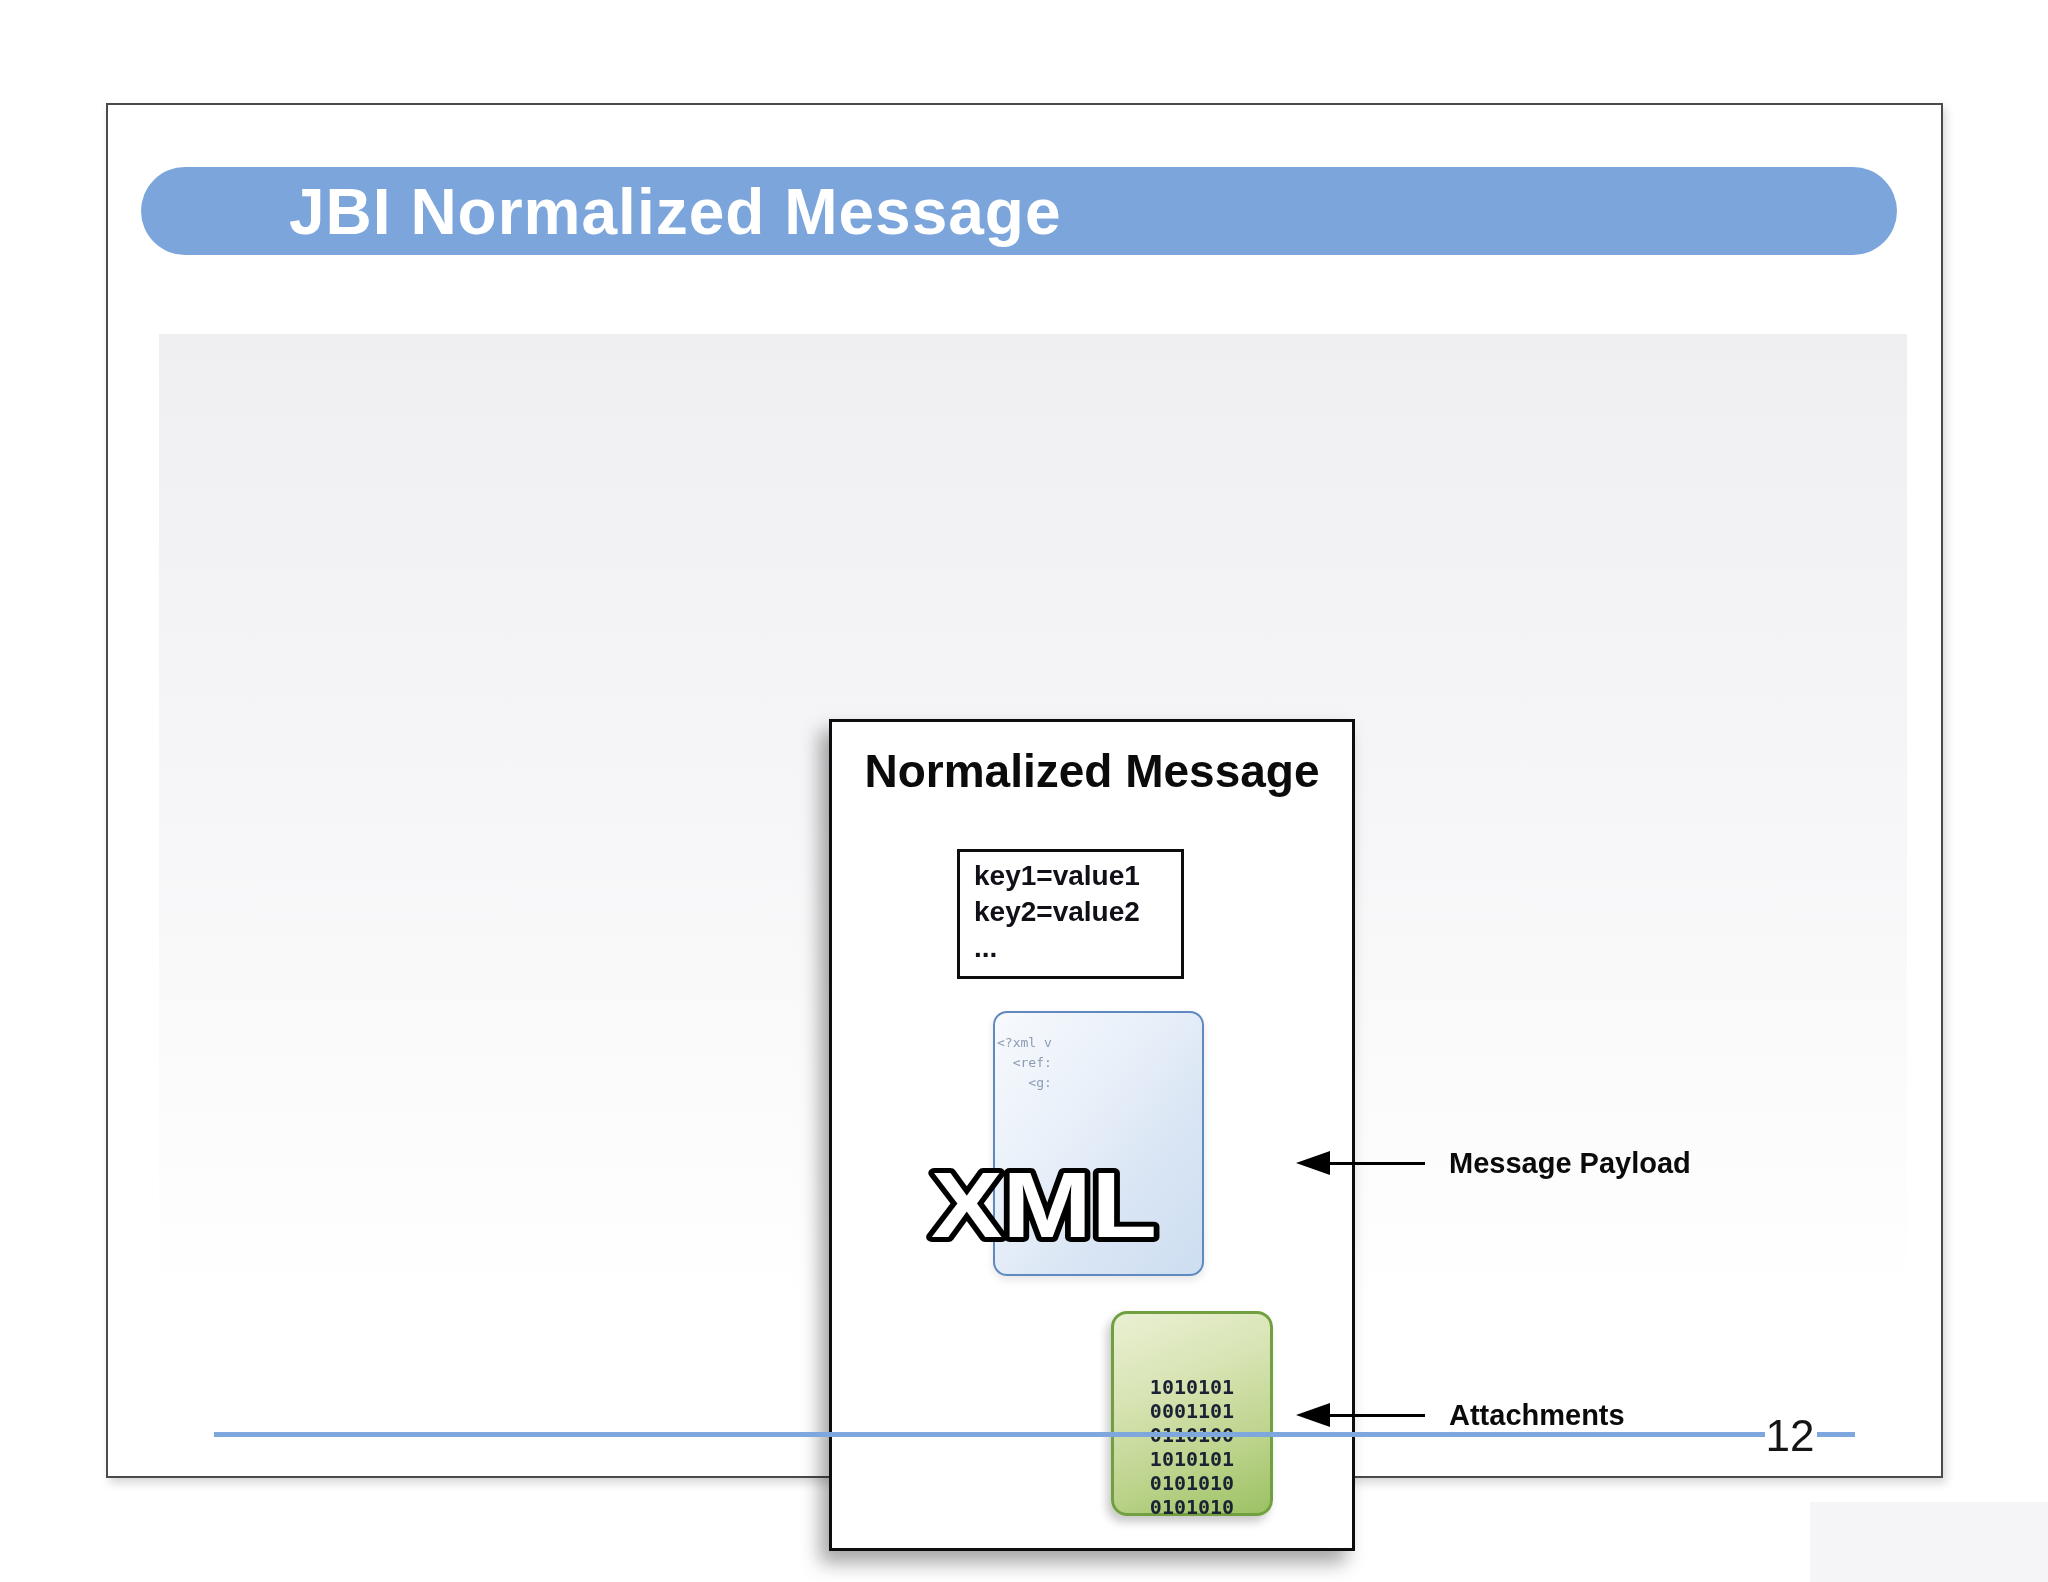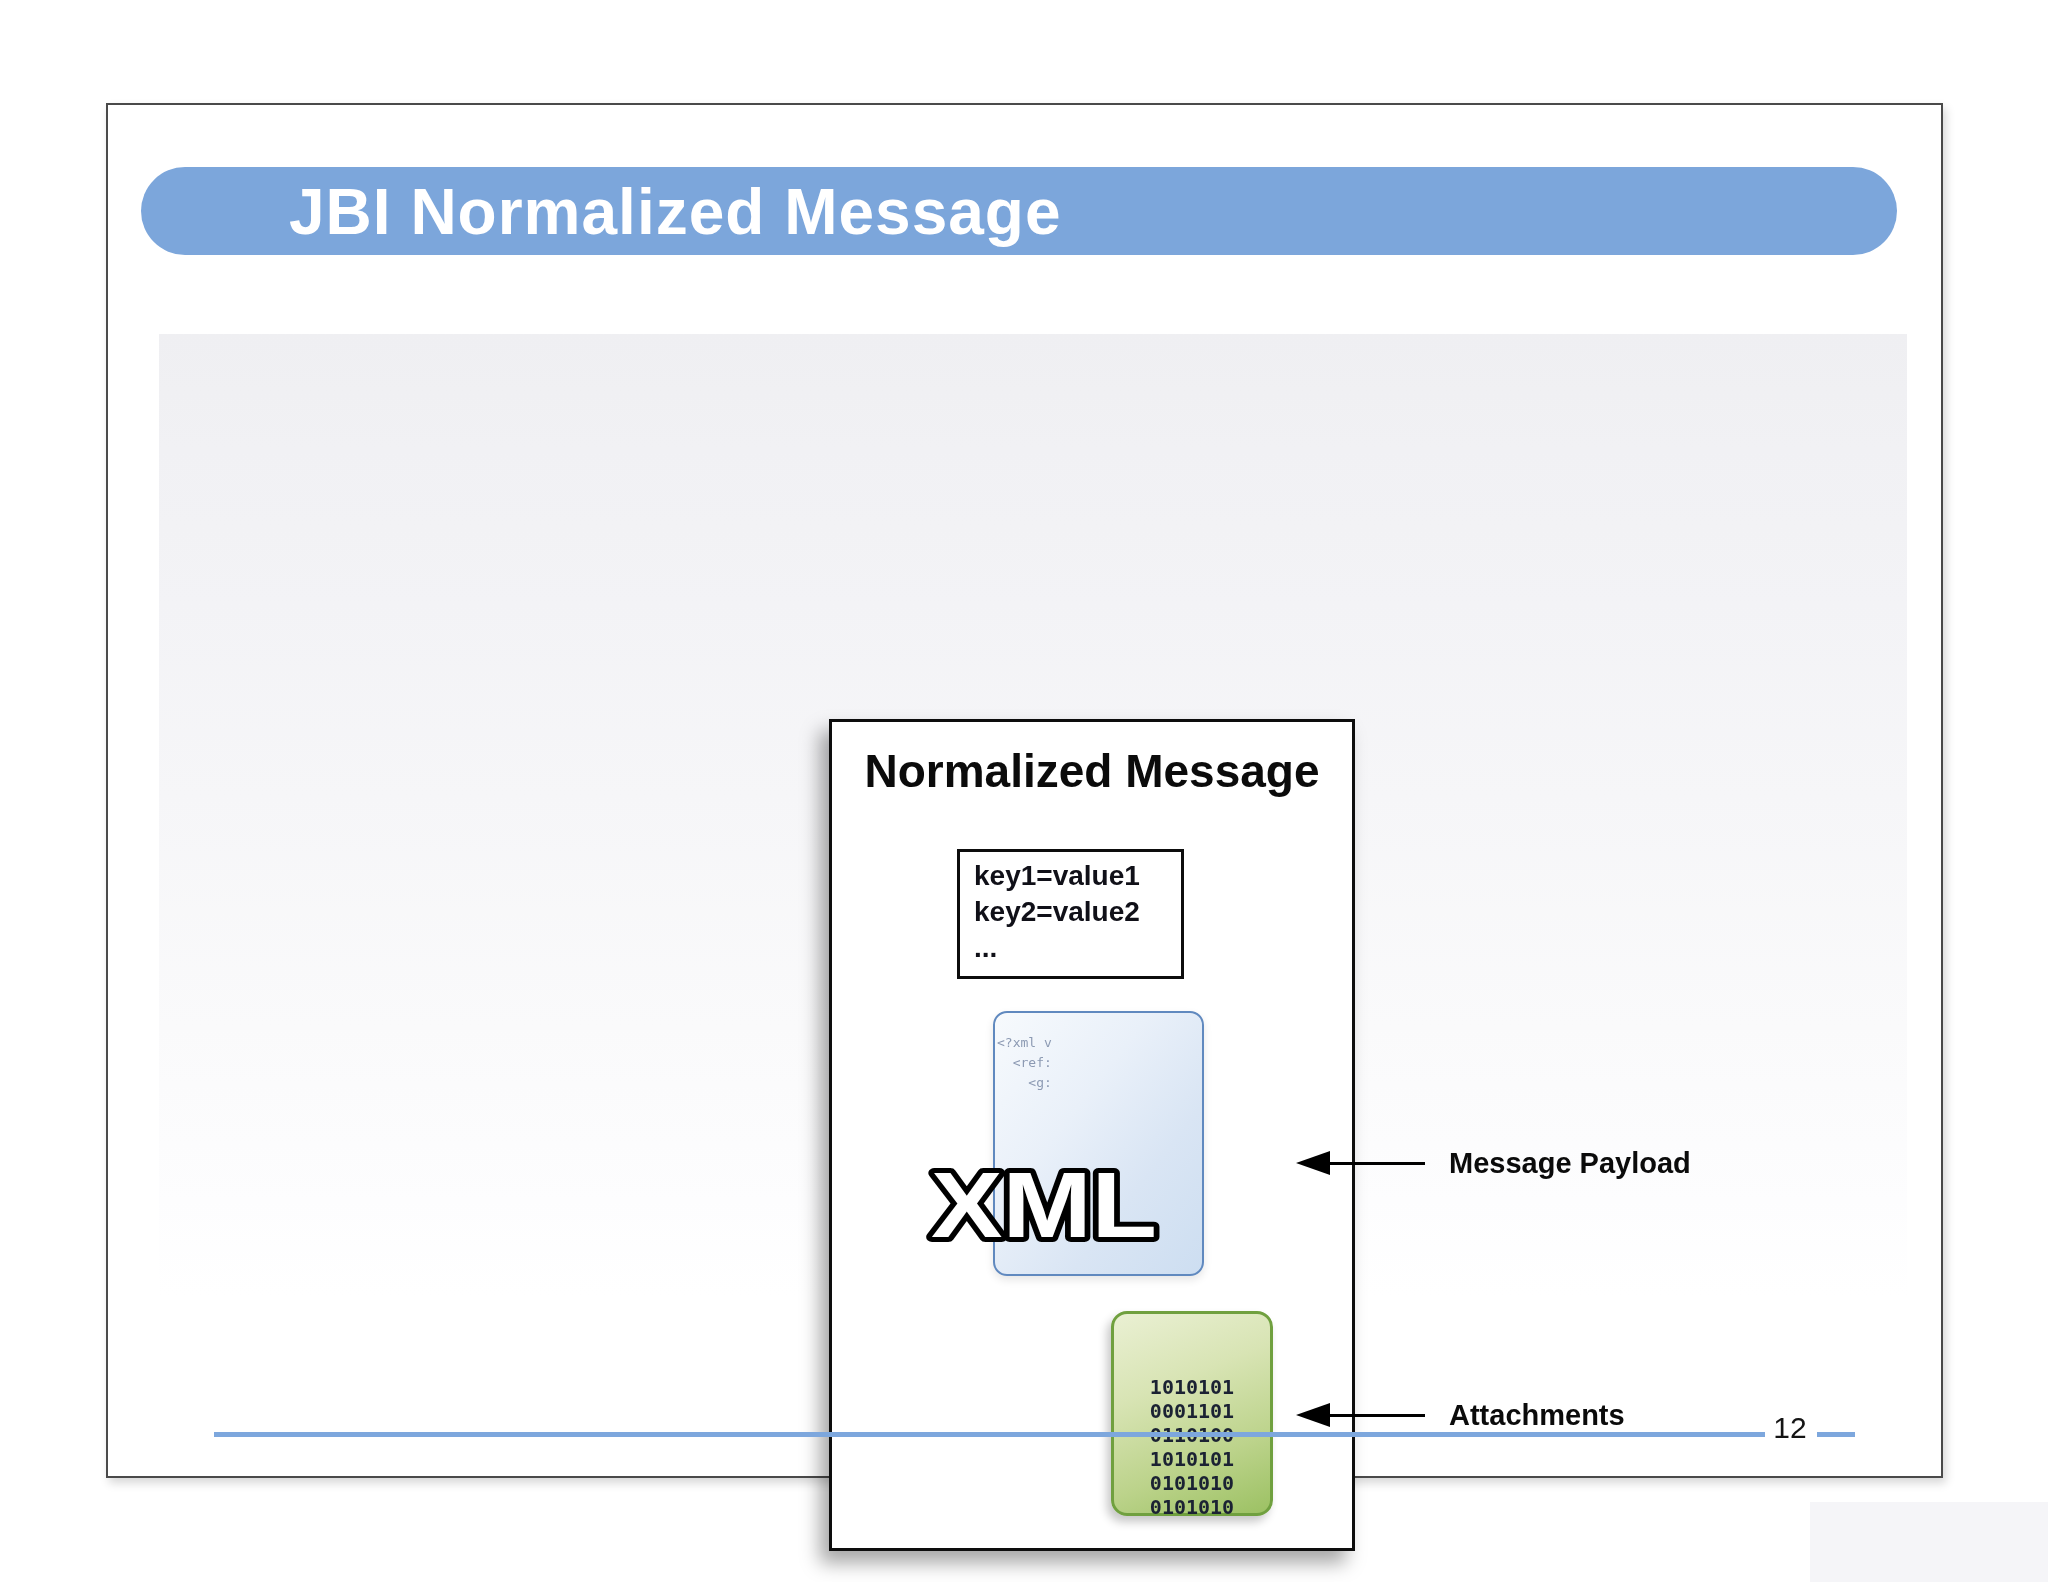--- a/index.html
+++ b/index.html
@@ -102,21 +102,21 @@
   .callout-label{
     margin-left:24px;font-size:29px;font-weight:bold;color:#0b0b0b;white-space:nowrap;
   }
 
   
   .footer-line{position:absolute;height:5px;background:#7da7dd;}
   .footer-line.main{left:106px;top:1327px;width:1551px;}
   .footer-line.short{left:1709px;top:1327px;width:38px;}
   .page-number{
     position:absolute;left:1656px;top:1306px;width:52px;text-align:center;
-    font-size:30px;color:#141414;
+    font-size:44px;color:#141414;
   }
 
   
   .watermark{
     position:absolute;left:1810px;top:1502px;width:238px;height:80px;
     background:#f2f2f5;opacity:0.75;
   }
 </style>
 </head>
 <body>

